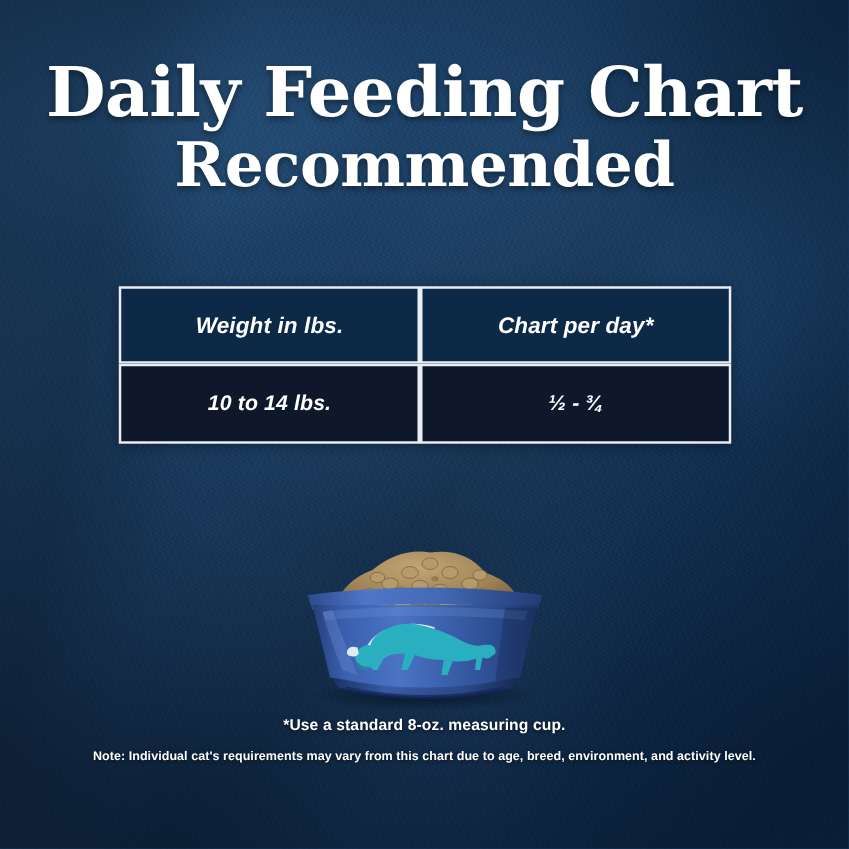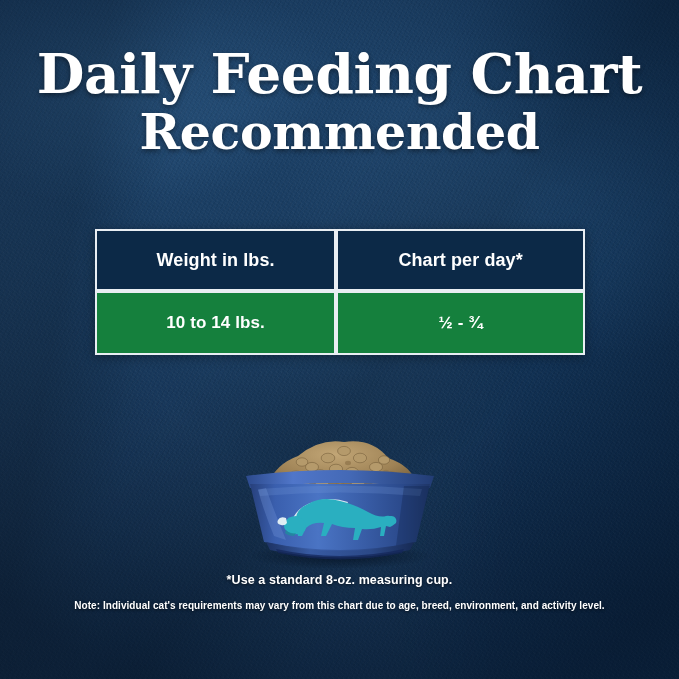--- a/index.html
+++ b/index.html
@@ -93,20 +93,21 @@
   
   #feeding-table {
     position: absolute;
     left: 95px;
     top: 229px;
     width: 490px;
     border-collapse: separate;
     border-spacing: 0;
     z-index: 5;
     box-shadow: 0 2px 10px rgba(0,0,0,0.35);
+    font-style: italic;
   }
   #feeding-table td, #feeding-table th {
     border: 2px solid #e9eef3;
     text-align: center;
     color: #ffffff;
     padding: 0;
   }
   .th-cell {
     background: #0c2947;
     height: 58px;
@@ -114,21 +115,21 @@
     font-weight: bold;
     letter-spacing: 0.1px;
   }
   .td-cell {
     height: 60px;
     font-size: 17px;
     font-weight: bold;
     letter-spacing: 0.1px;
   }
   tr.row-1 .td-cell { background: #16517c; }
-  tr.row-2 .td-cell { background: #15803d; }
+  tr.row-2 .td-cell { background: #0f172a; }
   .col-left  { width: 241px; }
   .col-right { width: 249px; }
   .cell-text { display: block; }
 
   
   #bowl-wrap {
     position: absolute;
     left: 236px;
     top: 432px;
     width: 208px;

